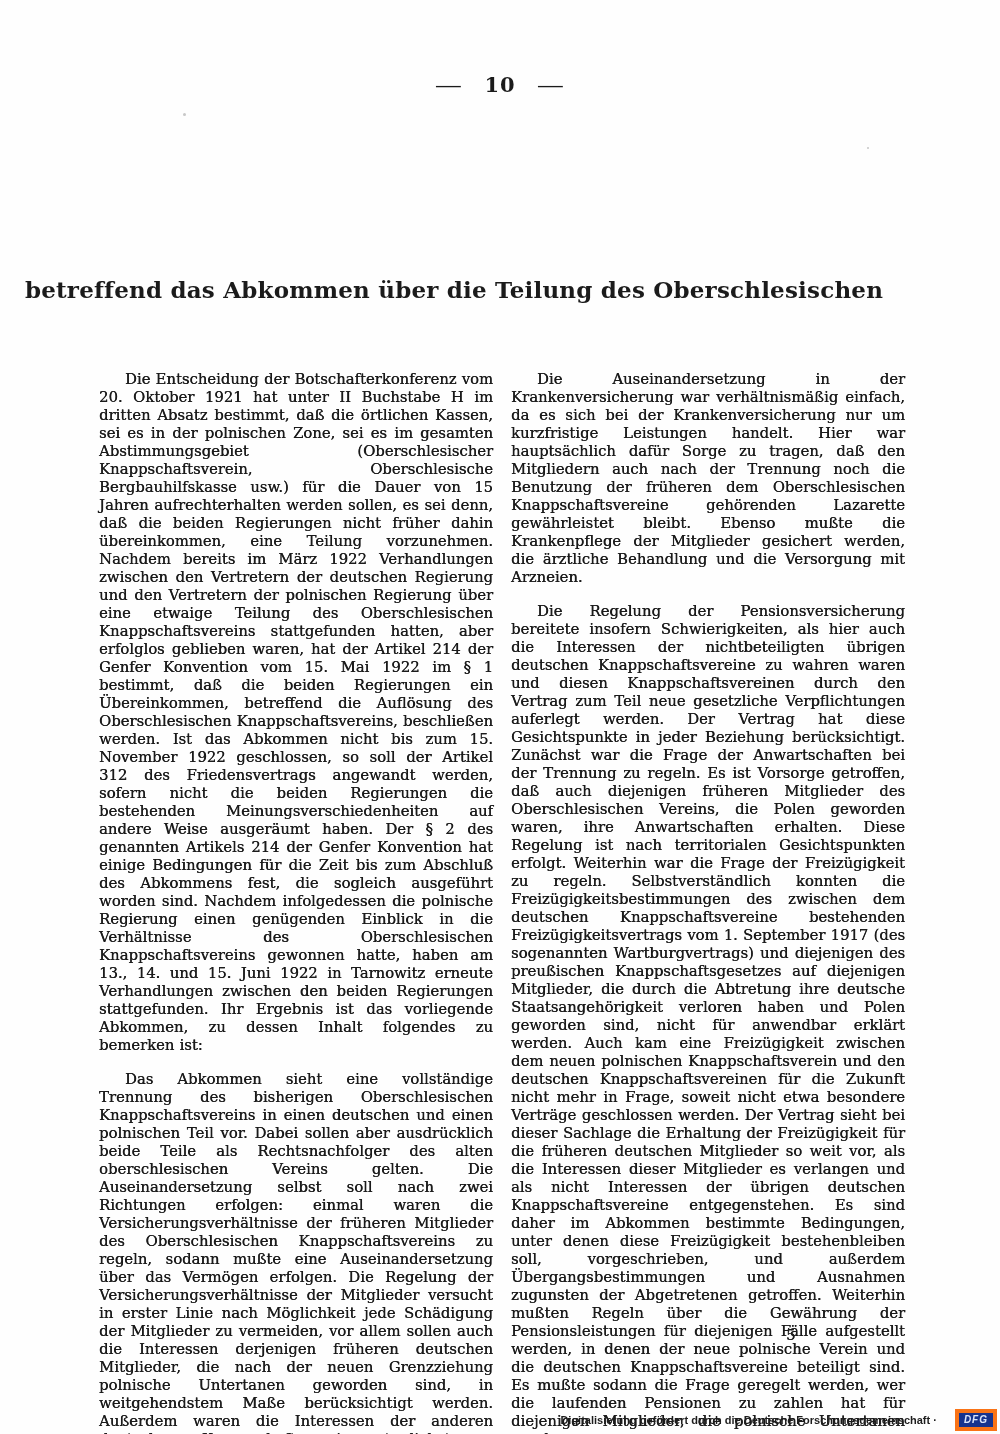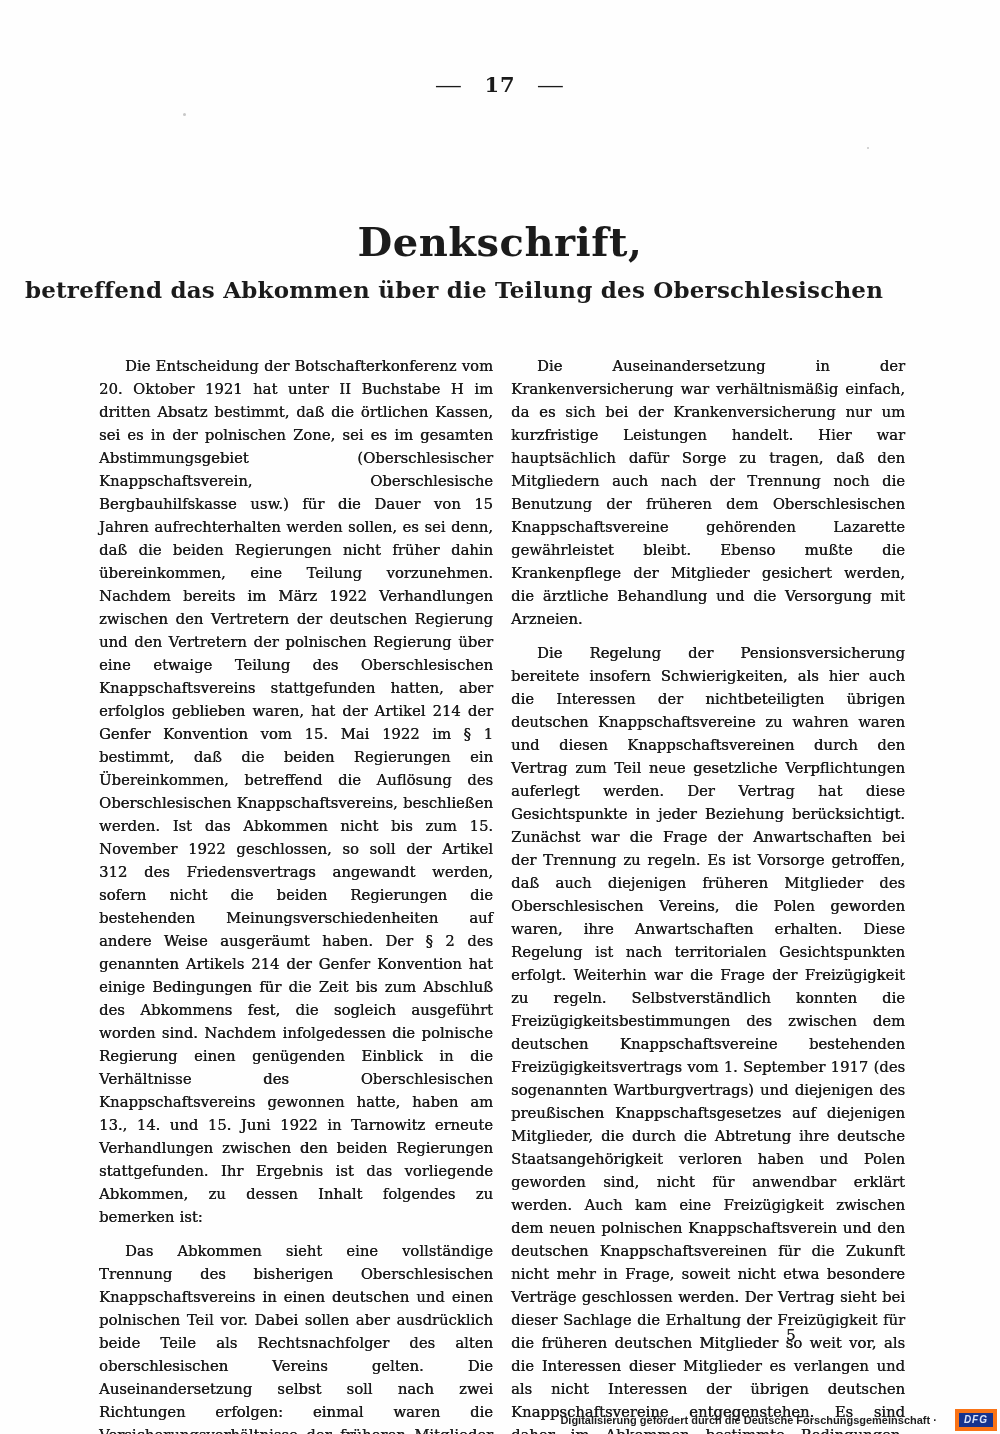--- a/index.html
+++ b/index.html
@@ -37,24 +37,24 @@
     letter-spacing: 0.2px;
   }
 
   
   .columns {
     position: absolute; top: 354px; left: 99px; width: 806px;
     display: flex; gap: 18px;
   }
   .col { width: 394px; }
   .col p {
-    margin: 0 0 11px 0;
+    margin: 16px 0 11px 0;
     text-indent: 26px;
     font-size: 14.8px;
-    line-height: 23px;
+    line-height: 18px;
     text-align: justify;
     text-shadow: 0.3px 0 0 currentColor; 
     word-spacing: 0.5px;
   }
 
   
   .sig-mark {
     position: absolute; left: 786px; top: 1326px;
     font-size: 15px; text-shadow: 0.3px 0 0 currentColor;
   }
@@ -82,28 +82,27 @@
   .speck-1 { left: 183px; top: 113px; width: 3px; height: 3px; }
   .speck-2 { left: 867px; top: 147px; width: 2px; height: 2px; }
 </style>
 </head>
 <body>
 
 <div class="page">
 
   <div class="pageno">
     <span class="dash">—</span>
-    <span>17</span>
+    <span>10</span>
     <span class="dash">—</span>
   </div>
 
   <div class="speck speck-1"></div>
   <div class="speck speck-2"></div>
 
-  <h1 class="title-main">Denkschrift,</h1>
 
   <div class="subtitle">
     <div>betreffend das Abkommen über die Teilung des Oberschlesischen</div>
   </div>
 
   <div class="columns">
     <div class="col">
       <p>Die Entscheidung der Botschafterkonferenz vom 20. Oktober 1921 hat unter II Buchstabe H im dritten Absatz bestimmt, daß die örtlichen Kassen, sei es in der polnischen Zone, sei es im gesamten Abstimmungsgebiet (Oberschlesischer Knappschaftsverein, Oberschlesische Bergbauhilfskasse usw.) für die Dauer von 15 Jahren aufrechterhalten werden sollen, es sei denn, daß die beiden Regierungen nicht früher dahin übereinkommen, eine Teilung vorzunehmen. Nachdem bereits im März 1922 Verhandlungen zwischen den Vertretern der deutschen Regierung und den Vertretern der polnischen Regierung über eine etwaige Teilung des Oberschlesischen Knappschaftsvereins stattgefunden hatten, aber erfolglos geblieben waren, hat der Artikel 214 der Genfer Konvention vom 15. Mai 1922 im § 1 bestimmt, daß die beiden Regierungen ein Übereinkommen, betreffend die Auflösung des Oberschlesischen Knappschaftsvereins, beschließen werden. Ist das Abkommen nicht bis zum 15. November 1922 geschlossen, so soll der Artikel 312 des Friedensvertrags angewandt werden, sofern nicht die beiden Regierungen die bestehenden Meinungsverschiedenheiten auf andere Weise ausgeräumt haben. Der § 2 des genannten Artikels 214 der Genfer Konvention hat einige Bedingungen für die Zeit bis zum Abschluß des Abkommens fest, die sogleich ausgeführt worden sind. Nachdem infolgedessen die polnische Regierung einen genügenden Einblick in die Verhältnisse des Oberschlesischen Knappschaftsvereins gewonnen hatte, haben am 13., 14. und 15. Juni 1922 in Tarnowitz erneute Verhandlungen zwischen den beiden Regierungen stattgefunden. Ihr Ergebnis ist das vorliegende Abkommen, zu dessen Inhalt folgendes zu bemerken ist:</p>
       <p>Das Abkommen sieht eine vollständige Trennung des bisherigen Oberschlesischen Knappschaftsvereins in einen deutschen und einen polnischen Teil vor. Dabei sollen aber ausdrücklich beide Teile als Rechtsnachfolger des alten oberschlesischen Vereins gelten. Die Auseinandersetzung selbst soll nach zwei Richtungen erfolgen: einmal waren die Versicherungsverhältnisse der früheren Mitglieder des Oberschlesischen Knappschaftsvereins zu regeln, sodann mußte eine Auseinandersetzung über das Vermögen erfolgen. Die Regelung der Versicherungsverhältnisse der Mitglieder versucht in erster Linie nach Möglichkeit jede Schädigung der Mitglieder zu vermeiden, vor allem sollen auch die Interessen derjenigen früheren deutschen Mitglieder, die nach der neuen Grenzziehung polnische Untertanen geworden sind, in weitgehendstem Maße berücksichtigt werden. Außerdem waren die Interessen der anderen deutschen Knappschaftsvereine tunlichst zu berücksichtigen.</p>
     </div>

